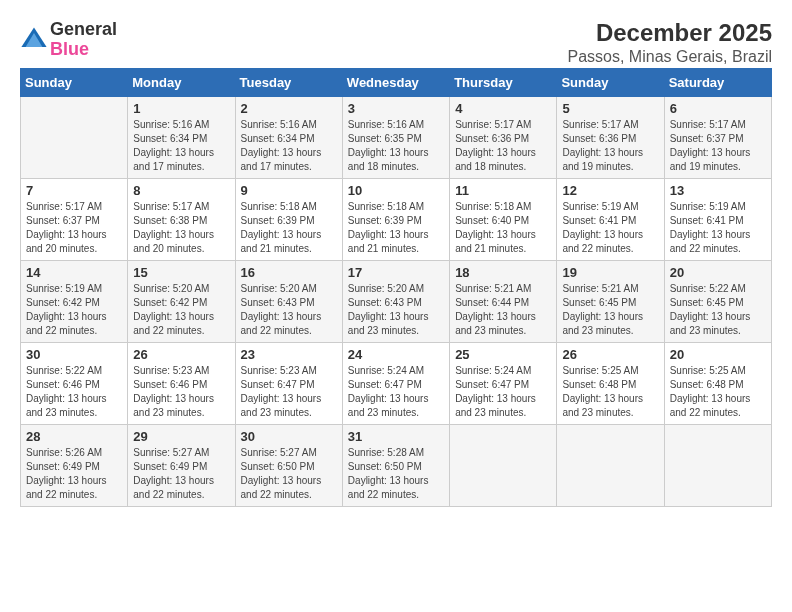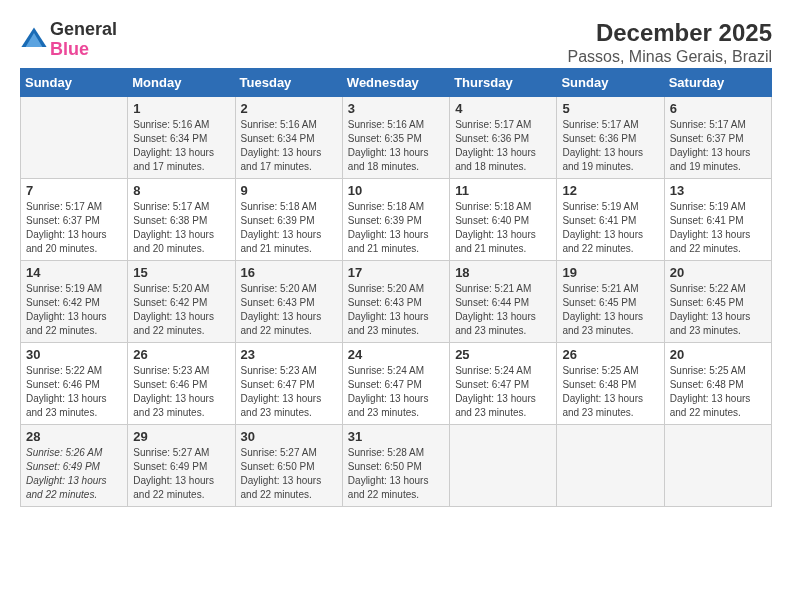--- a/index.html
+++ b/index.html
@@ -323,21 +323,21 @@
           <div class="day-number">20</div>
           <div class="day-info" style="white-space: pre-line;">Sunrise: 5:25 AM
 Sunset: 6:48 PM
 Daylight: 13 hours
 and 22 minutes.</div>
         </td>
       </tr>
       <tr>
         <td>
           <div class="day-number">28</div>
-          <div class="day-info" style="white-space: pre-line; font-style: italic;">Sunrise: 5:26 AM
+          <div class="day-info" style="white-space: pre-line;">Sunrise: 5:26 AM
 Sunset: 6:49 PM
 Daylight: 13 hours
 and 22 minutes.</div>
         </td>
         <td>
           <div class="day-number">29</div>
           <div class="day-info" style="white-space: pre-line;">Sunrise: 5:27 AM
 Sunset: 6:49 PM
 Daylight: 13 hours
 and 22 minutes.</div>

